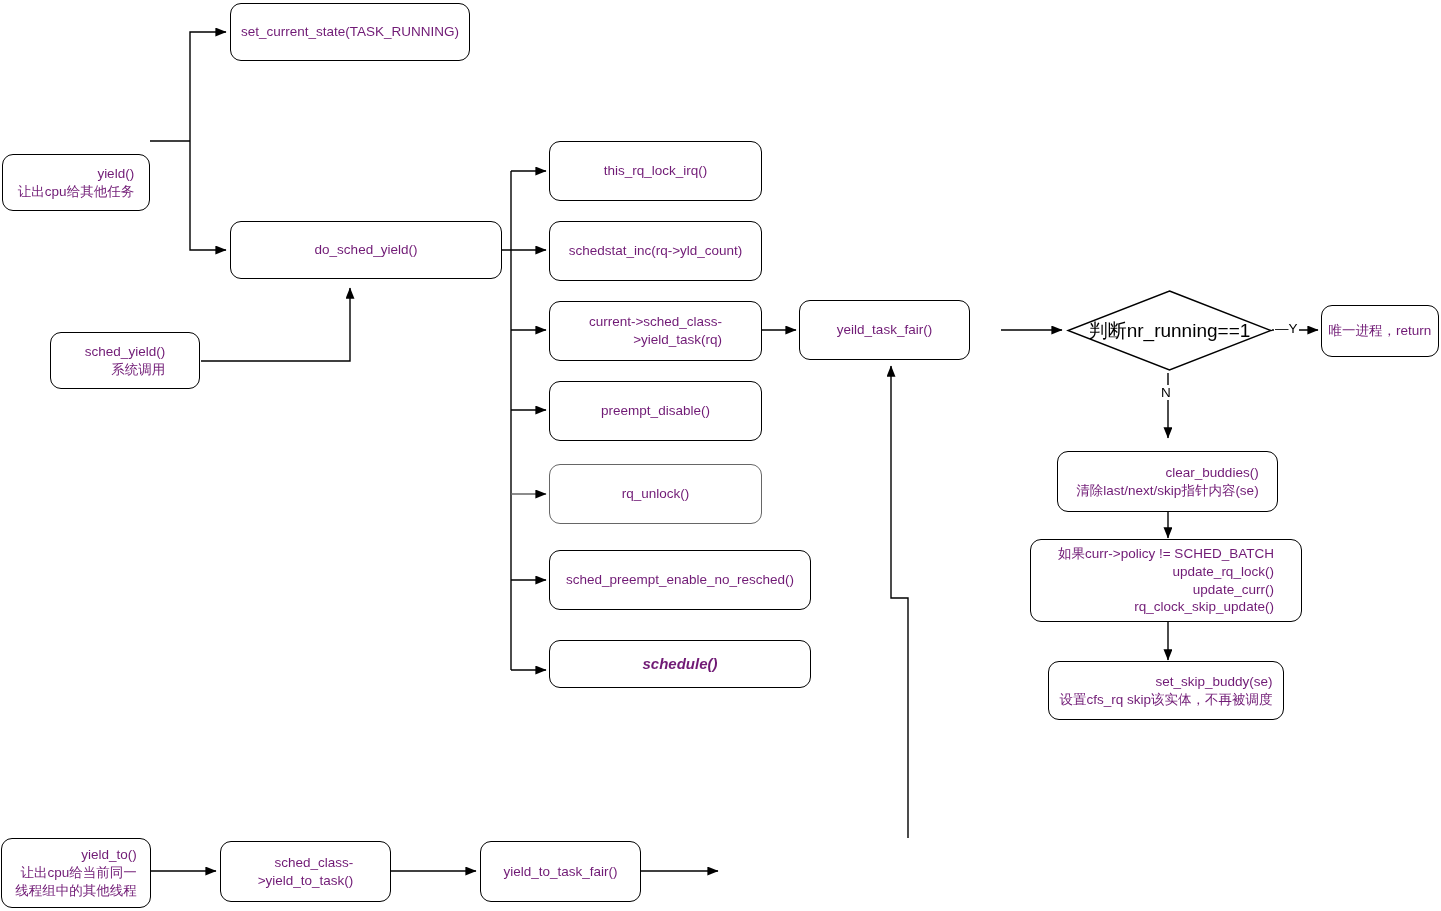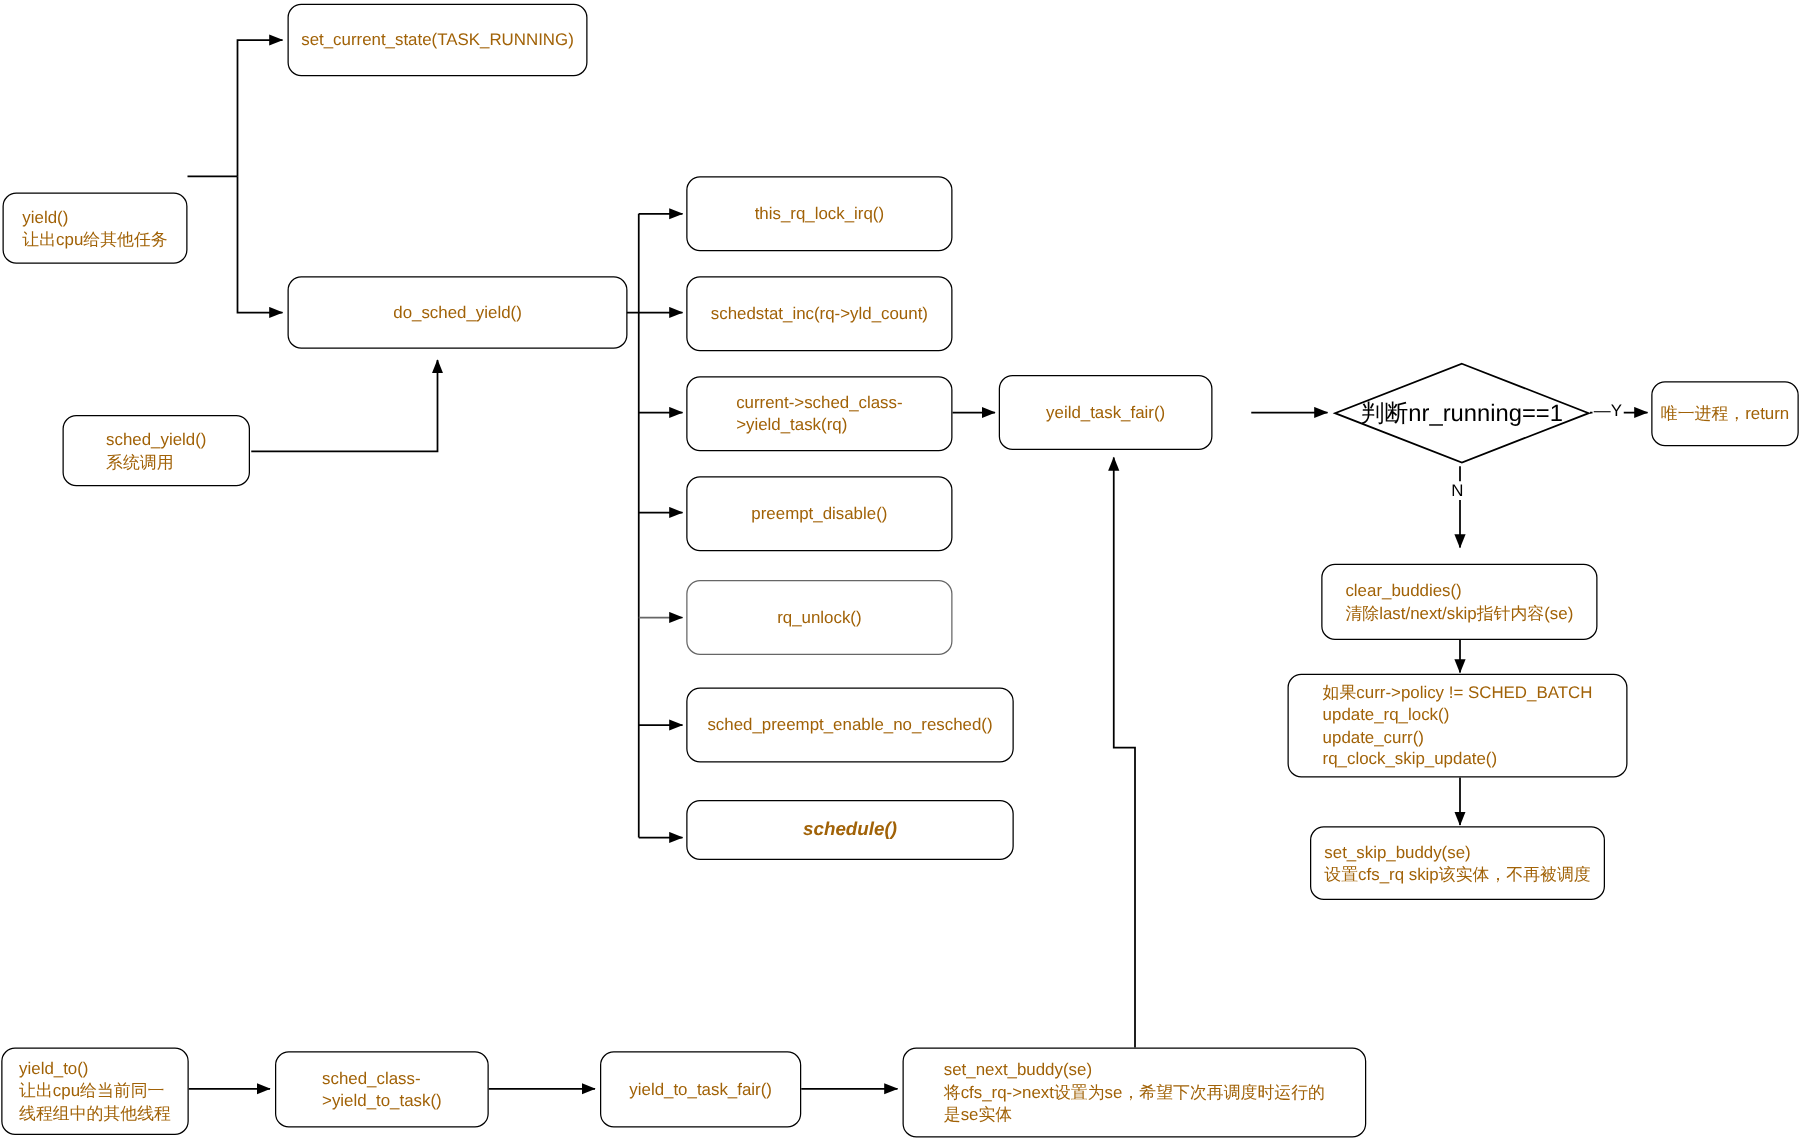--- a/index.html
+++ b/index.html
@@ -25,22 +25,22 @@
   }
   .node {
     position: absolute;
     box-sizing: border-box;
     border: 1px solid #000000;
     border-radius: 11px;
     background: #ffffff;
     display: flex;
     align-items: center;
     justify-content: center;
-    text-align: left;
-    color: #a16207;
+    text-align: right;
+    color: #701a75;
     font-size: 13.5px;
     line-height: 1.32;
     padding: 20px 6px;
     white-space: pre-line;
     z-index: 2;
   }
   .node.gray {
     border-color: #666666;
   }
   .node.bold {
@@ -184,17 +184,14 @@
 
   <div class="node" style="left:220px; top:841px; width:171px; height:61px;">sched_class-
 &gt;yield_to_task()</div>
 
   <div class="node" style="left:1px; top:838px; width:150px; height:70px;">yield_to()
 让出cpu给当前同一
 线程组中的其他线程</div>
 
   <div class="node" style="left:480px; top:841px; width:161px; height:61px;">yield_to_task_fair()</div>
 
-  <div class="node" style="left:722px; top:838px; width:371px; height:72px;">set_next_buddy(se)
-将cfs_rq-&gt;next设置为se，希望下次再调度时运行的
-是se实体</div>
 
 </div>
 
 </body></html>

